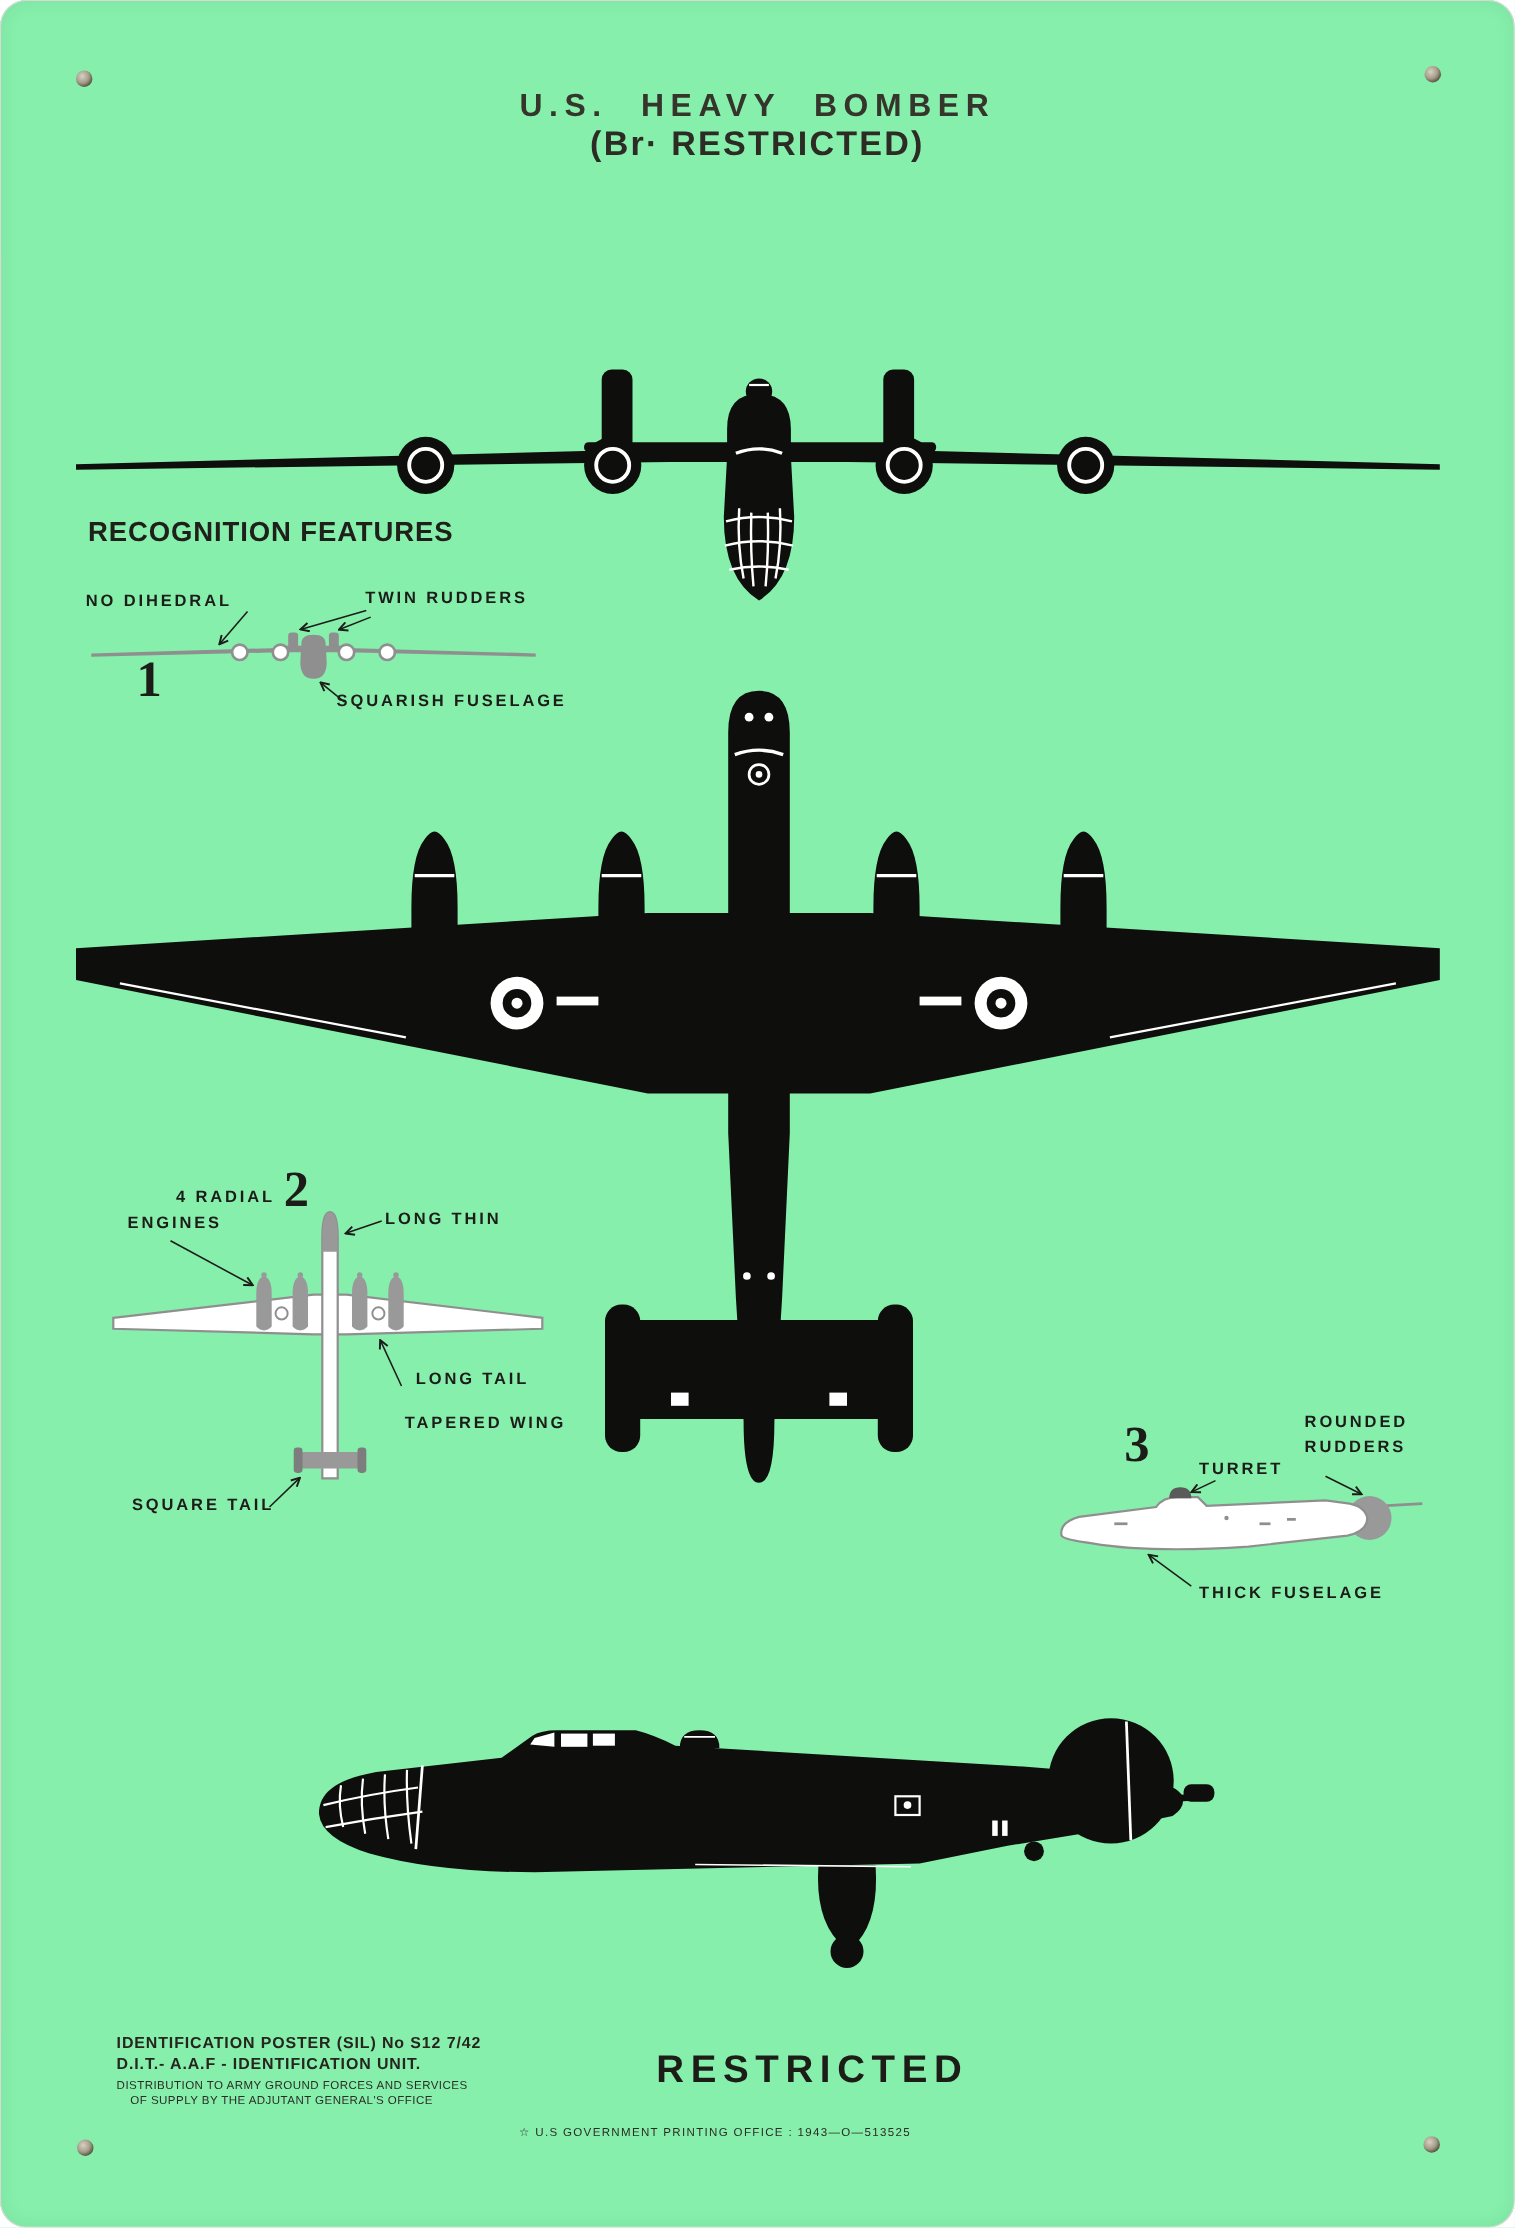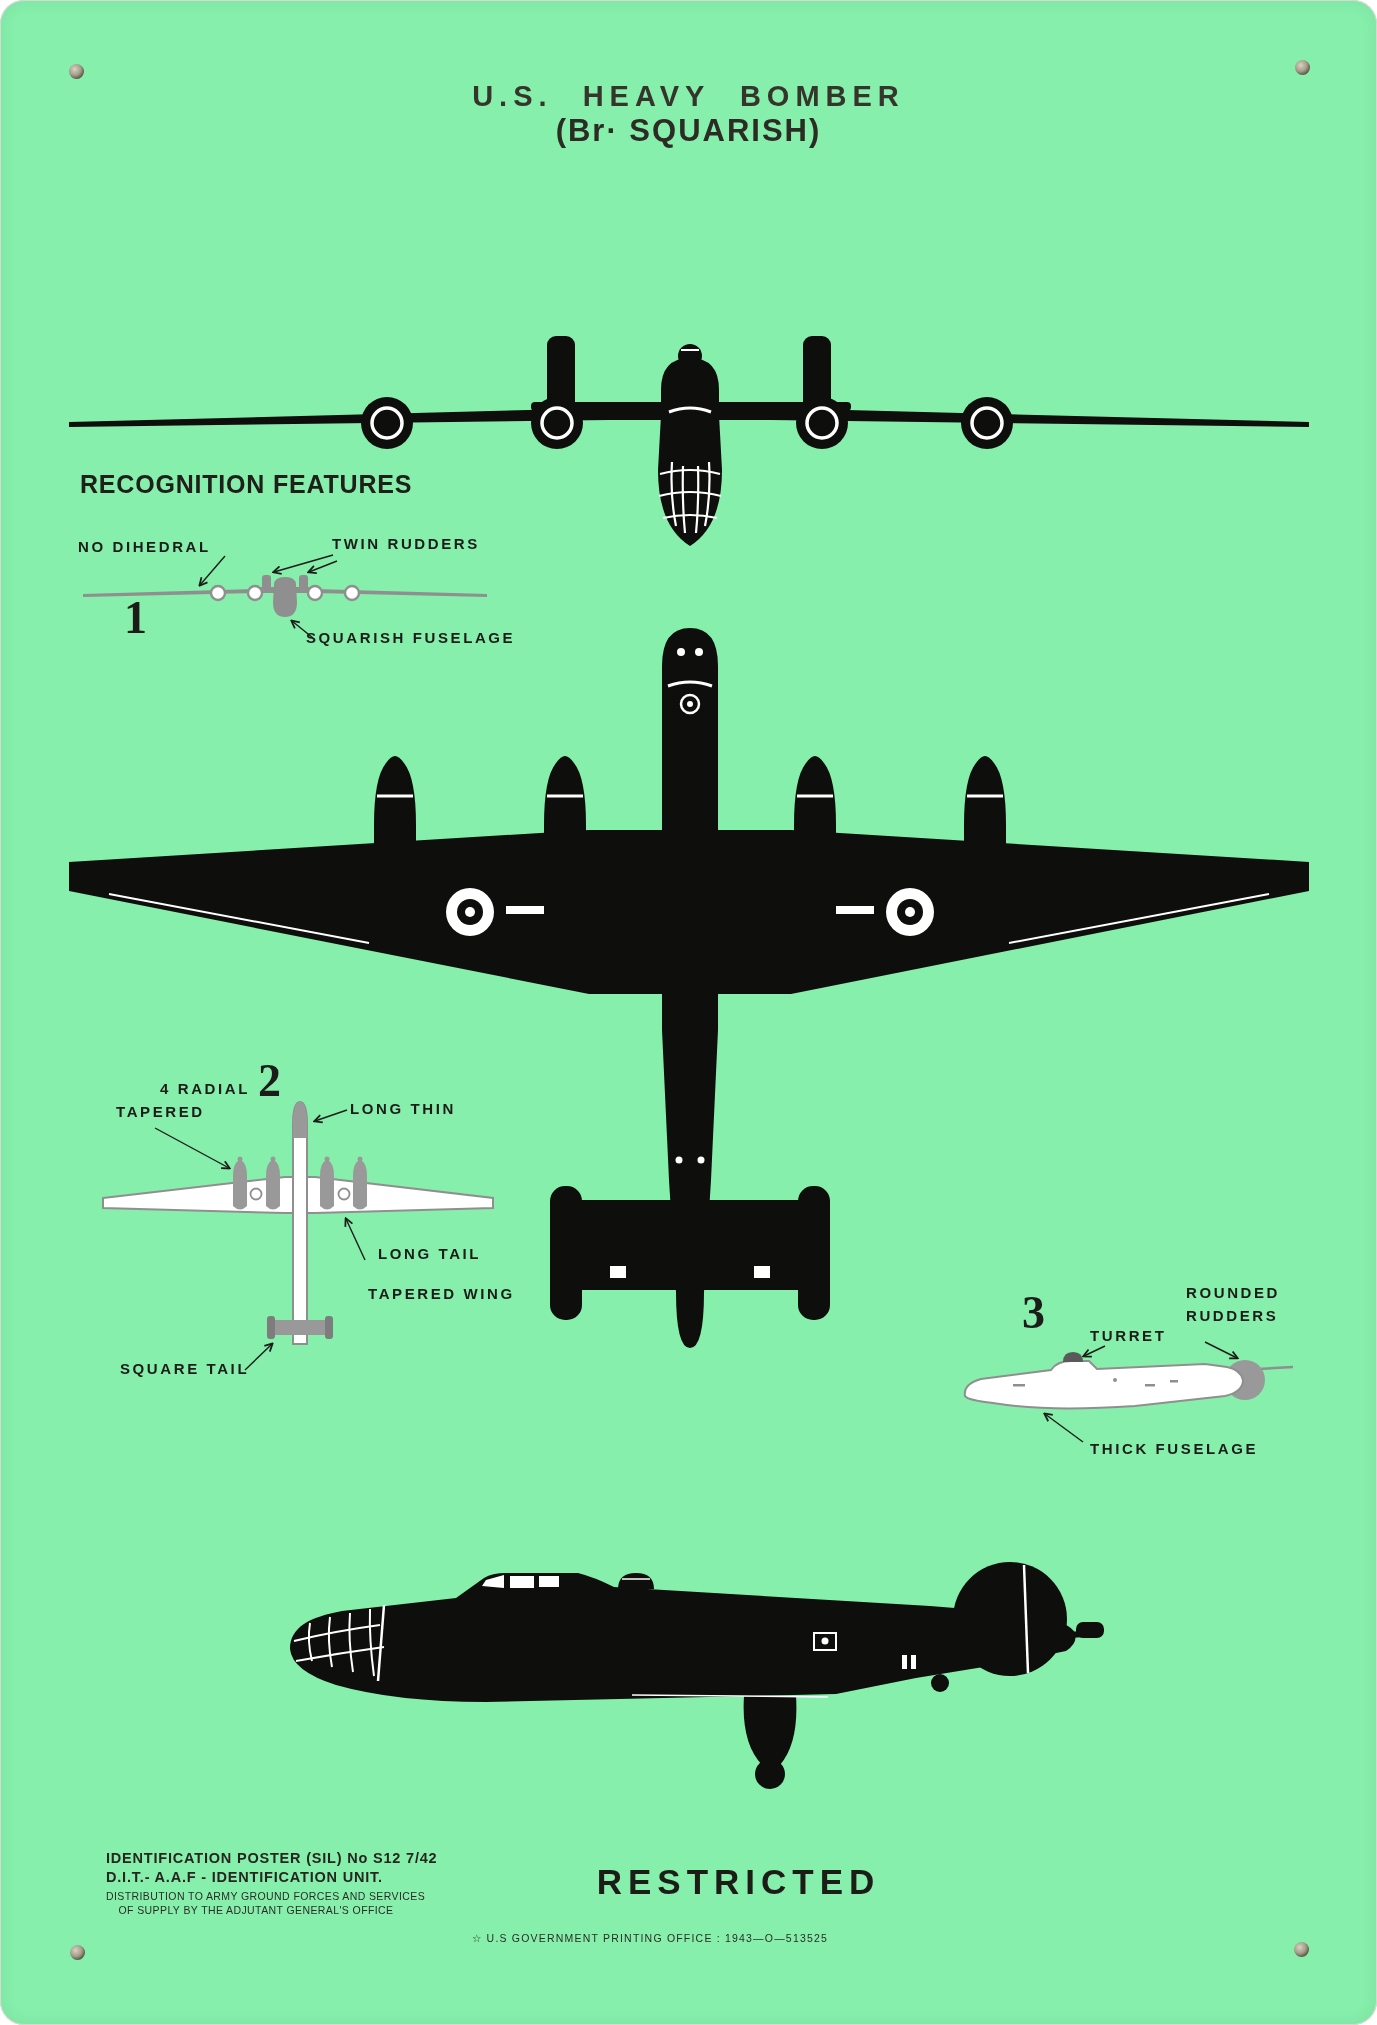--- a/index.html
+++ b/index.html
@@ -24,21 +24,21 @@
 
 <div id="poster">
 
   <div class="hole" style="left:69px;top:64px;"></div>
   <div class="hole" style="left:1295px;top:60px;"></div>
   <div class="hole" style="left:70px;top:1945px;"></div>
   <div class="hole" style="left:1294px;top:1942px;"></div>
 
   <div class="abs" style="left:0;top:80px;width:1377px;text-align:center;">
     <div style="font-size:29px;font-weight:bold;letter-spacing:6px;word-spacing:16px;color:#35352b;">U.S. HEAVY BOMBER</div>
-    <div style="font-size:31px;font-weight:bold;letter-spacing:2px;color:#2c2c24;">(Br· SQUARISH)</div>
+    <div style="font-size:31px;font-weight:bold;letter-spacing:2px;color:#2c2c24;">(Br· RESTRICTED)</div>
   </div>
 
   <svg class="abs" style="left:69px;top:320px;" width="1240" height="240" viewBox="0 0 1240 240">
     <g fill="#0e0e0c">
       <rect x="478" y="16" width="28" height="76" rx="9"></rect>
       <rect x="734" y="16" width="28" height="76" rx="9"></rect>
       <rect x="462" y="82" width="320" height="9" rx="4"></rect>
       <polygon points="0,102 540,88 702,88 1240,102 1240,107 702,100 540,100 0,107"></polygon>
       <circle cx="318" cy="103" r="26"></circle>
       <circle cx="488" cy="103" r="26"></circle>
@@ -136,21 +136,21 @@
       <line x1="940" y1="343" x2="1200" y2="294" stroke="#fff" stroke-width="2"></line>
       <circle cx="610" cy="560" r="3.5" fill="#fff"></circle>
         <circle cx="632" cy="560" r="3.5" fill="#fff"></circle>
       <rect x="541" y="666" width="16" height="12" fill="#fff"></rect>
       <rect x="685" y="666" width="16" height="12" fill="#fff"></rect>
     </g>
   </svg>
 
   <div class="num" style="left:258px;top:1058px;">2</div>
   <div class="lbl" style="left:116px;top:1080px;margin-left:44px;">4 RADIAL</div>
-  <div class="lbl" style="left:116px;top:1103px;">TAPERED</div>
+  <div class="lbl" style="left:116px;top:1103px;">ENGINES</div>
   <div class="lbl" style="left:350px;top:1100px;">LONG THIN</div>
   <div class="lbl" style="left:378px;top:1245px;">LONG TAIL</div>
   <div class="lbl" style="left:368px;top:1269px;margin-top:16px;">TAPERED WING</div>
   <div class="lbl" style="left:120px;top:1360px;">SQUARE TAIL</div>
 
   <svg class="abs" style="left:95px;top:1080px;" width="400" height="320" viewBox="0 0 400 320">
     <defs>
       <marker id="arrF2" viewBox="0 0 10 10" refX="8" refY="5" markerWidth="7" markerHeight="7" orient="auto">
         <path d="M1,1 L9,5 L1,9" fill="none" stroke="#1c1c19" stroke-width="1.8"></path>
       </marker>

